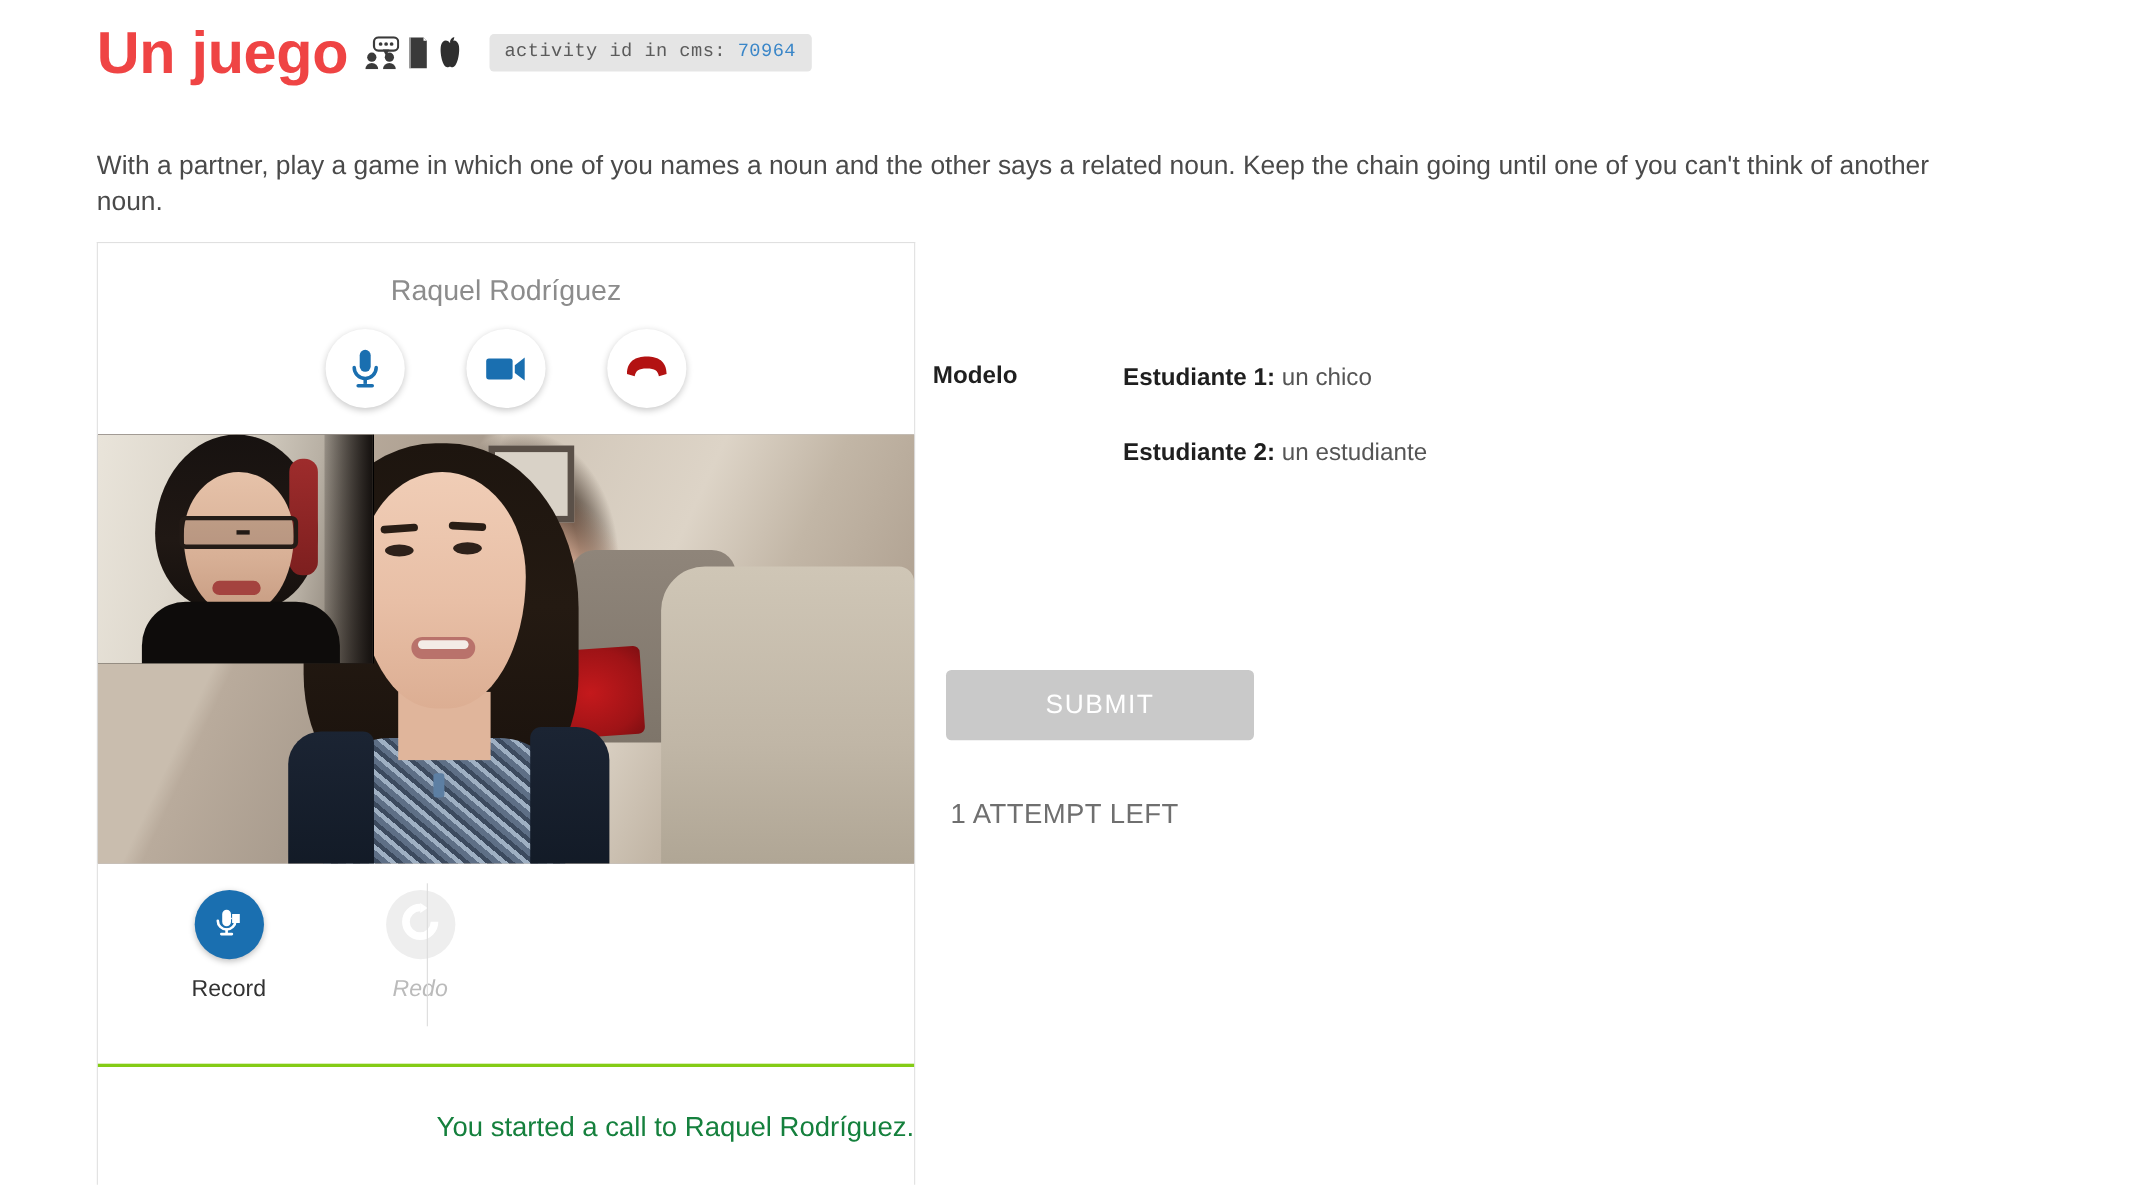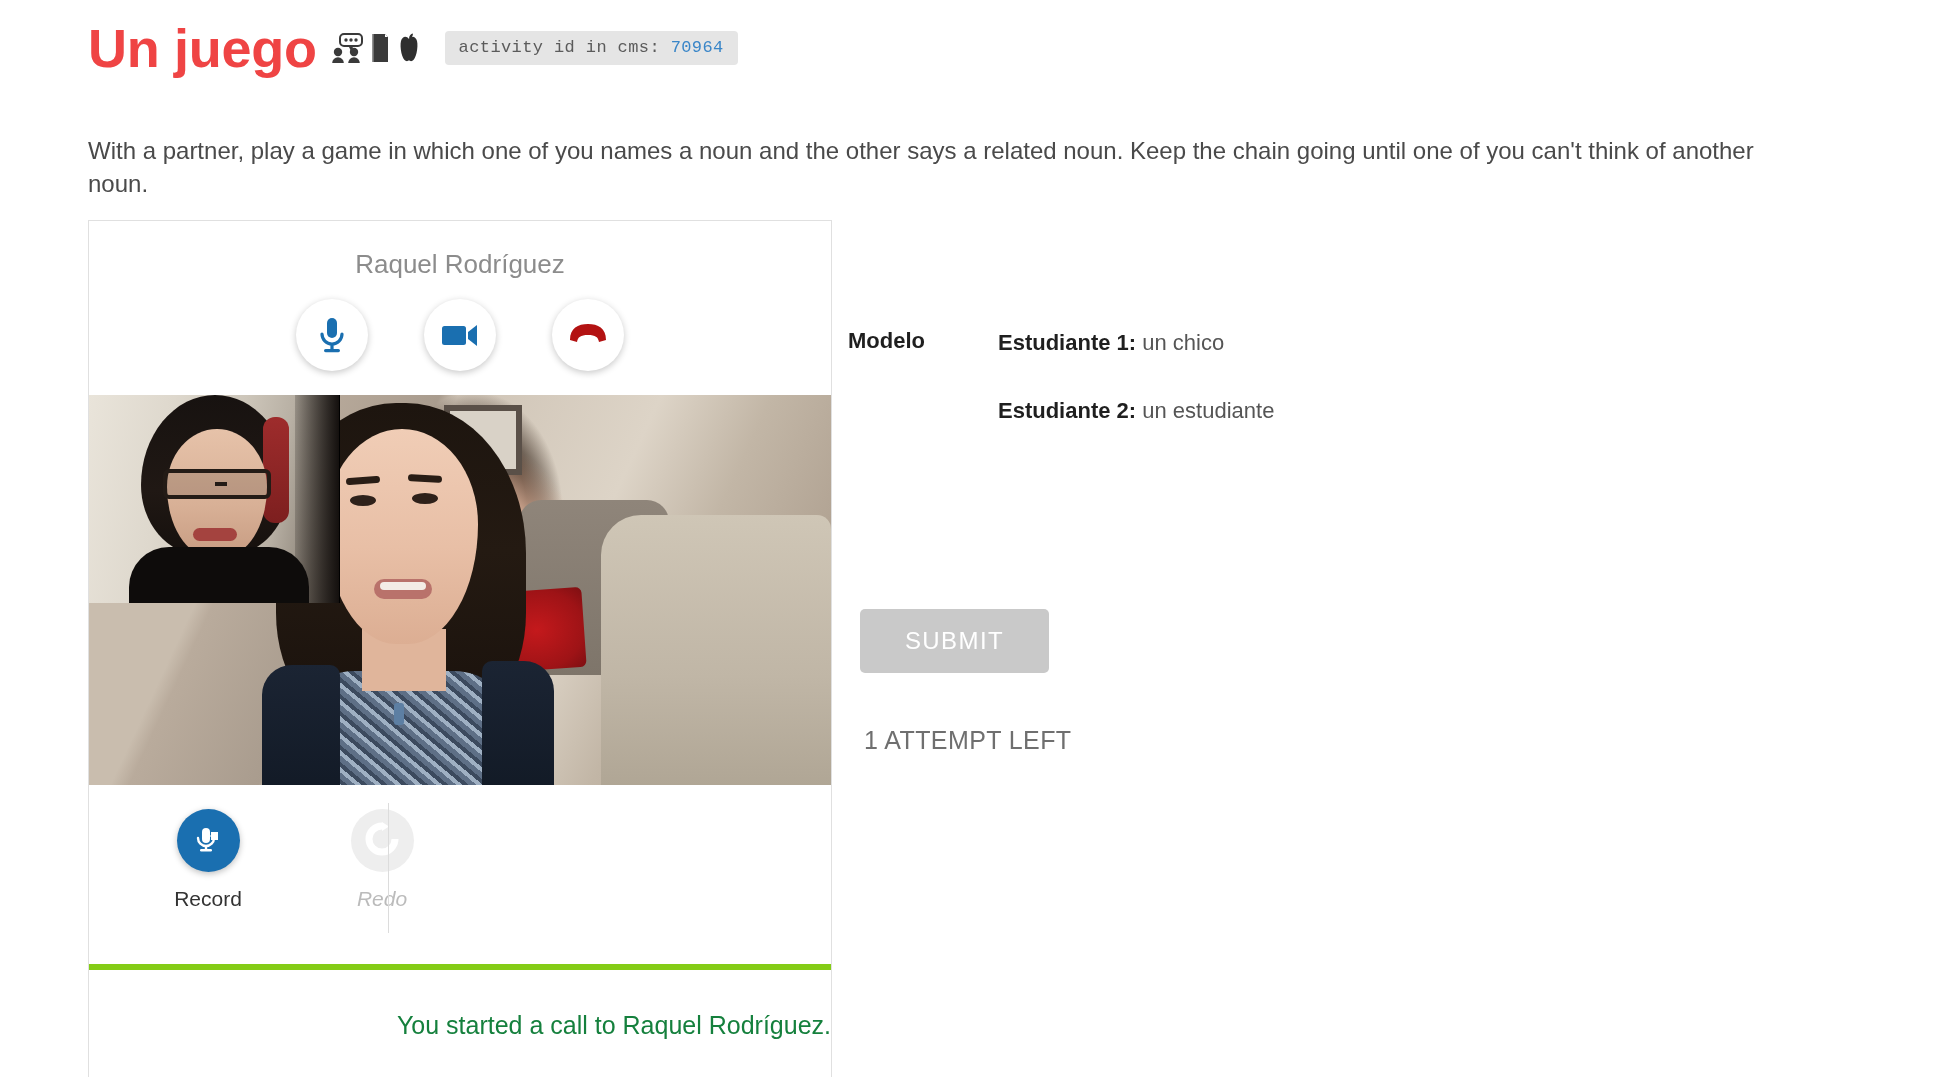--- a/index.html
+++ b/index.html
@@ -272,21 +272,21 @@
     position: absolute; left: 40px; top: 152px; width: 180px; height: 60px;
     background: #0e0c0b; border-radius: 40px 40px 0 0;
   }
 
   
   .rec-bar {
     position: relative;
     height: 185px;
     display: flex;
     align-items: flex-start;
-    border-bottom: 6px solid #84cc16;
+    border-bottom: 3px solid #84cc16;
   }
   .rec-item {
     width: 158px;
     margin-top: 24px;
     display: flex;
     flex-direction: column;
     align-items: center;
     cursor: pointer;
   }
   .rec-item.record { margin-left: 40px; }
@@ -339,31 +339,31 @@
     padding-top: 30px;
     line-height: 1;
   }
   .modelo-lines { flex: 1; padding-top: 30px; }
   .modelo-line {
     font-size: 22px;
     color: #555555;
     margin-bottom: 42px;
     line-height: 1.2;
   }
-  .modelo-line b { color: #1f1f1f; }
+  .modelo-line b { color: #1f1f1f; margin-left: 23px; }
 
   .submit-wrap {
     margin-top: 142px;
     padding-left: 12px;
     display: flex;
     flex-direction: column;
     align-items: flex-start;
   }
   .submit-btn {
-    width: 189px;
+    width: 280px;
     height: 64px;
     background: #c9c9c9;
     color: #ffffff;
     border: none;
     border-radius: 5px;
     font-family: "Liberation Sans", sans-serif;
     font-size: 24px;
     letter-spacing: 1.4px;
     cursor: default;
   }

